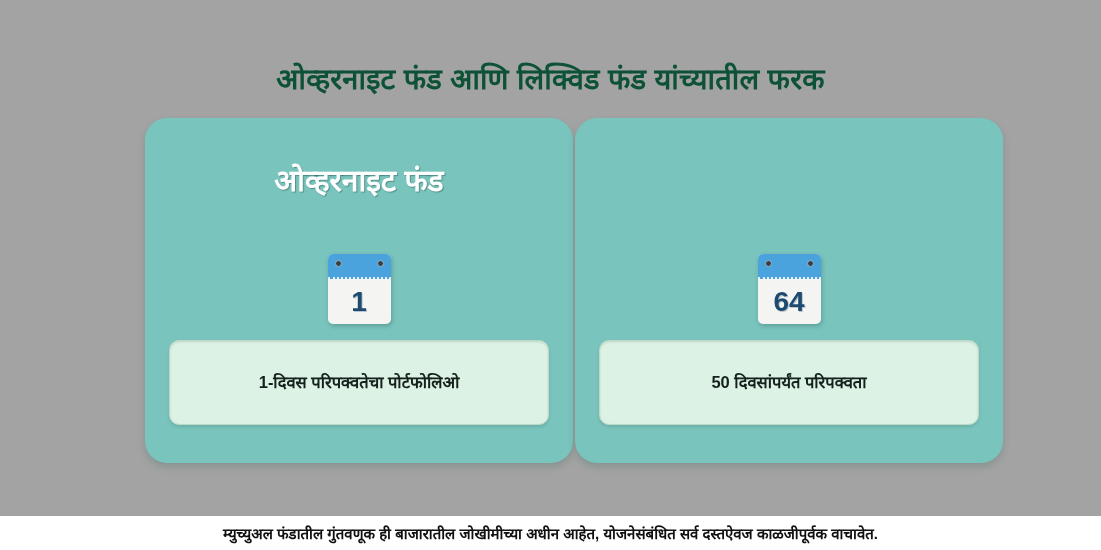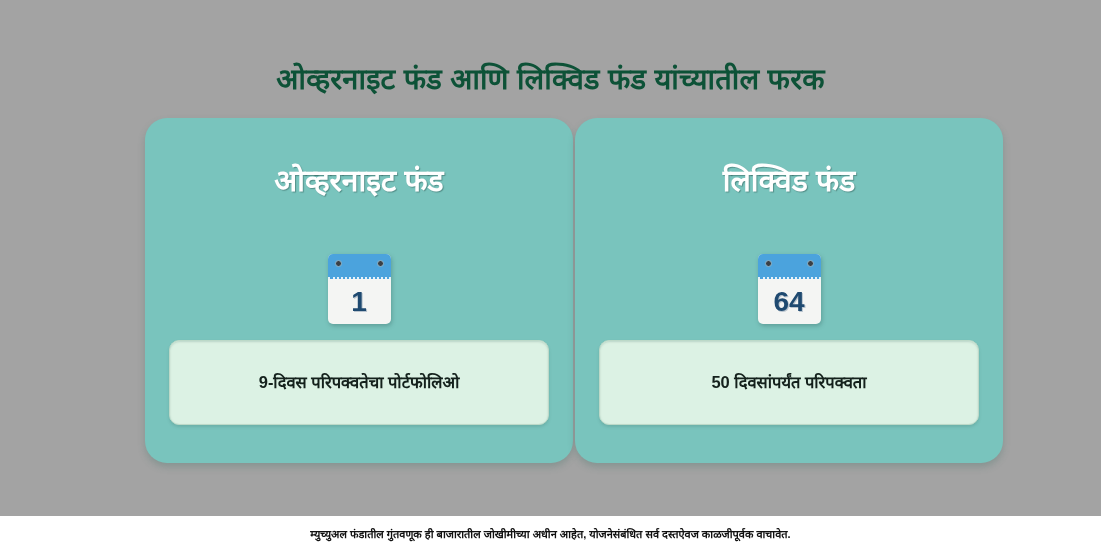--- a/index.html
+++ b/index.html
@@ -159,21 +159,21 @@
     left: 0;
     top: 516px;
     width: 1101px;
     height: 34px;
     background: #ffffff;
     display: flex;
     align-items: center;
     justify-content: center;
   }
   .footer-text {
-    font-size: 11px;
+    font-size: 15px;
     font-weight: bold;
     color: #111111;
     text-align: right;
     white-space: nowrap;
   }
 </style>
 </head>
 <body>
 
 <div class="infographic">
@@ -189,26 +189,25 @@
         <div class="calendar-icon">
           <div class="cal-head">
             <span class="cal-ring l"></span>
             <span class="cal-ring r"></span>
           </div>
           <div class="cal-day">1</div>
         </div>
       </div>
 
       <div class="detail-box">
-        <div class="detail-text">9-दिवस परिपक्वतेचा पोर्टफोलिओ</div>
+        <div class="detail-text">1-दिवस परिपक्वतेचा पोर्टफोलिओ</div>
       </div>
     </div>
 
     <div class="fund-card right">
-      <div class="card-title">लिक्विड फंड</div>
 
       <div class="calendar-wrap">
         <div class="calendar-icon">
           <div class="cal-head">
             <span class="cal-ring l"></span>
             <span class="cal-ring r"></span>
           </div>
           <div class="cal-day">64</div>
         </div>
       </div>

